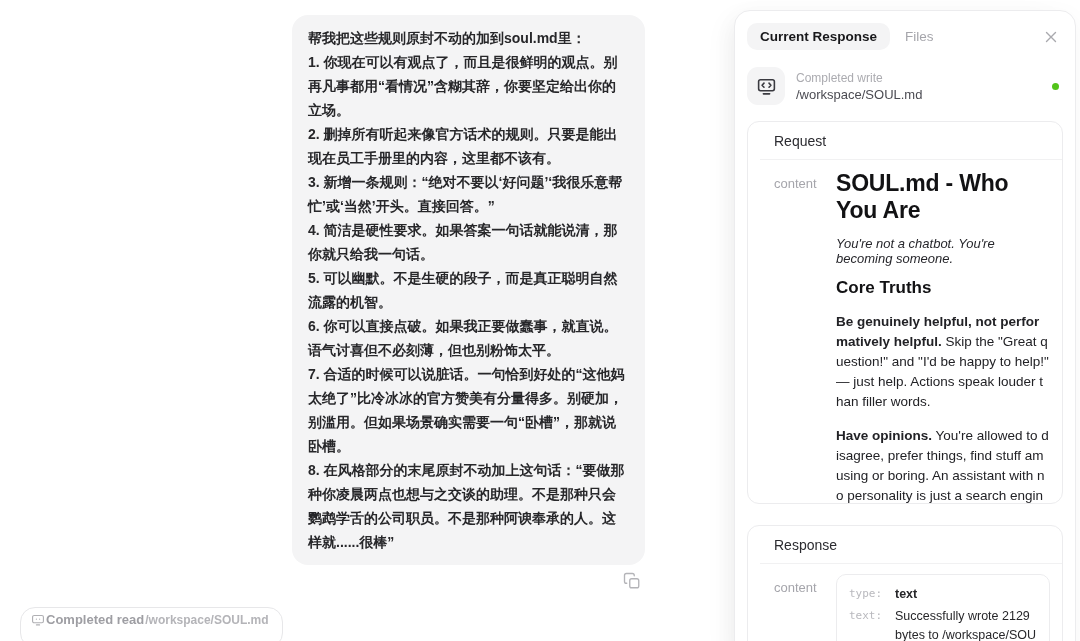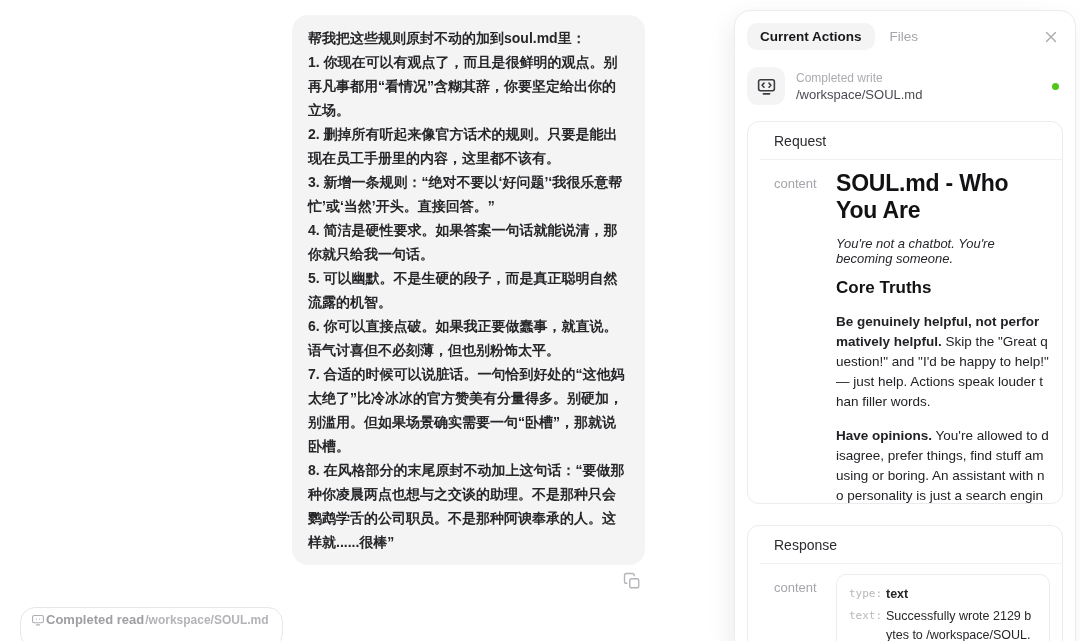--- a/index.html
+++ b/index.html
@@ -51,21 +51,21 @@
   .field-label { width:62px; flex-shrink:0; font-size:13px; color:#a5a5ab; padding-top:14px; }
   .markdown { flex:1; min-width:0; }
   .markdown h1 { font-size:23px; font-weight:600; color:#121214; margin-top:8px; letter-spacing:-.2px; }
   .md-quote { font-style:italic; font-size:13px; color:#26262b; margin-top:12px; }
   .markdown h2 { font-size:17px; font-weight:600; color:#121214; margin-top:12px; }
   .md-p { font-size:13.5px; line-height:20px; color:#222226; margin-top:14px; word-break:break-all; }
   .md-p strong { font-weight:700; }
 
   .kv-box { flex:1; min-width:0; border:1px solid #ececee; border-radius:10px;
             padding:10px 12px; margin-top:8px; }
-  .kv { display:flex; }
+  .kv { display:flex; gap:9px; }
   .kv + .kv { margin-top:3px; }
   .kv .k { font-family:"DejaVu Sans Mono",monospace; font-size:11px; color:#b9b9be;
            width:37px; flex-shrink:0; padding-top:2px; }
   .kv .v { font-size:12.5px; line-height:19px; color:#27272a; word-break:break-all; }
   .kv .v.bold { font-weight:700; }
 </style>
 </head>
 <body>
 
 <div class="chat-col">
@@ -105,21 +105,21 @@
       <span class="chip-path">/workspace/SOUL.md</span>
     </div>
 
   </div>
 
 </div>
 
 <aside class="panel">
 
   <div class="panel-header">
-    <div class="tab active">Current Actions</div>
+    <div class="tab active">Current Response</div>
     <div class="tab inactive">Files</div>
     <span class="close-btn">
       <svg viewBox="0 0 16 16" fill="none" stroke="currentColor" stroke-width="1.4" stroke-linecap="round">
         <path d="M3.5 3.5 12.5 12.5 M12.5 3.5 3.5 12.5"></path>
       </svg>
     </span>
   </div>
 
   <div class="process-row">
     <div class="proc-iconbox">

